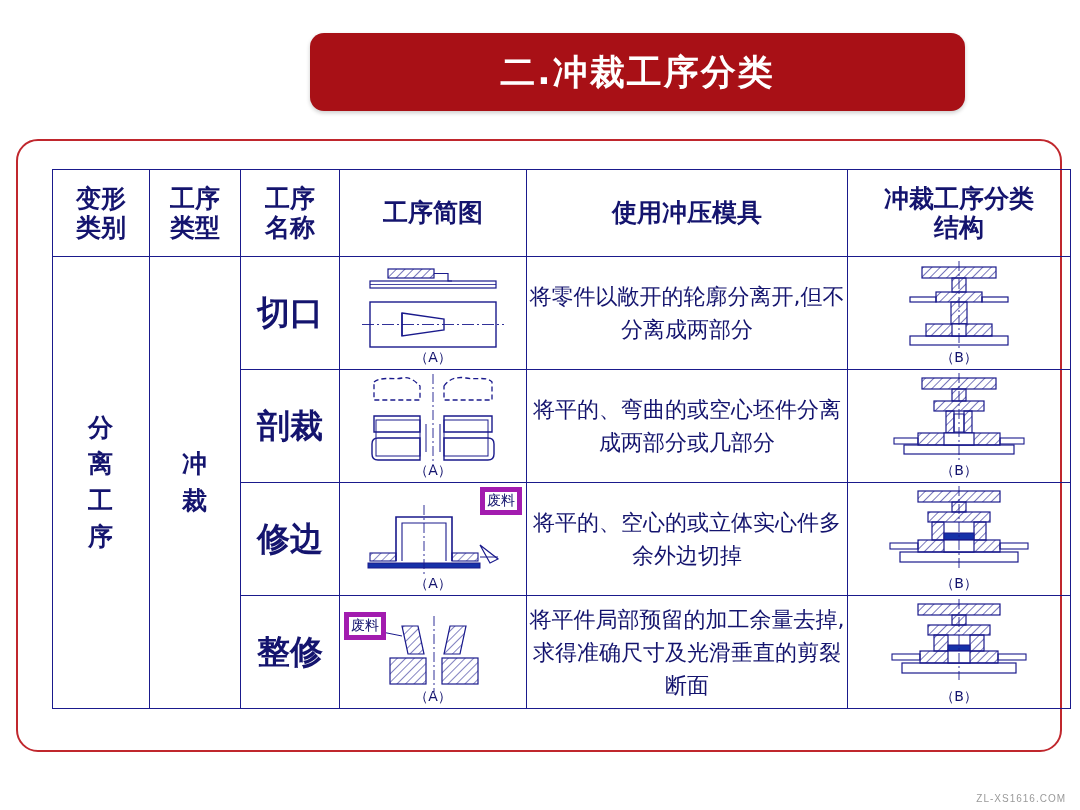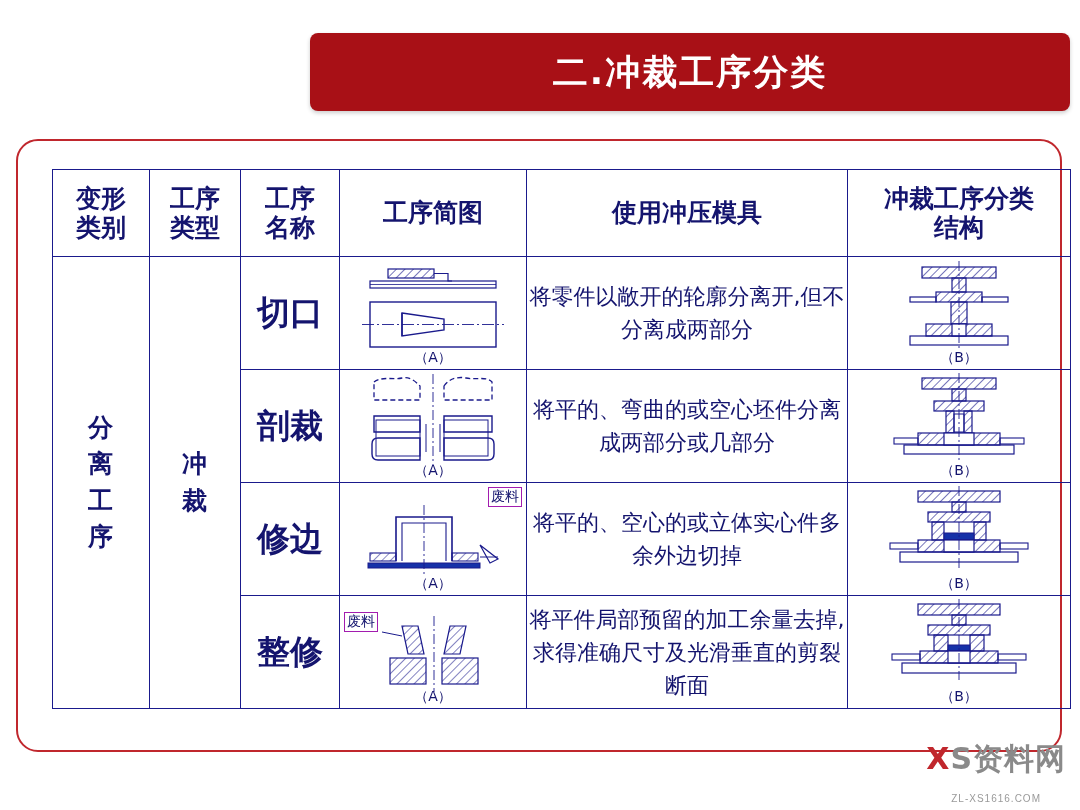--- a/index.html
+++ b/index.html
@@ -14,24 +14,24 @@
     color: #1a1a5e;
     position: relative;
     overflow: hidden;
   }
 
   
   .banner {
     position: absolute;
     left: 310px;
     top: 33px;
-    width: 760px;
+    width: 655px;
     height: 78px;
     background: #a81016;
-    border-radius: 8px;
+    border-radius: 14px;
     box-shadow: 0 2px 4px rgba(0,0,0,0.20);
     display: flex;
     align-items: center;
     justify-content: center;
   }
   .banner-text {
     color: #ffffff;
     font-size: 35px;
     font-weight: bold;
     letter-spacing: 2px;
@@ -116,21 +116,21 @@
     width: 100%;
     text-align: center;
     font-size: 14px;
     color: #14146e;
     font-family: "DejaVu Sans", "Liberation Sans", sans-serif;
   }
   .scrap-label {
     position: absolute;
     font-size: 14px;
     color: #14146e;
-    border: 1px solid #a21caf;
+    border: 5px solid #a21caf;
     padding: 0 2px;
     background: #fff;
     font-family: "DejaVu Sans", "Liberation Sans", sans-serif;
   }
   svg { display: block; }
 
   
   .wm {
     position: absolute;
     right: 14px;
@@ -415,15 +415,14 @@
           </svg>
           <div class="fig-label">（B）</div>
         </div>
       </td>
     </tr>
 
   </tbody>
 </table>
 
 <div class="wm">
-  <div class="wm-main"><span class="wm-x">X</span><span>S资料网</span></div>
   <div class="wm-sub">ZL-XS1616.COM</div>
 </div>
 
 </body></html>

